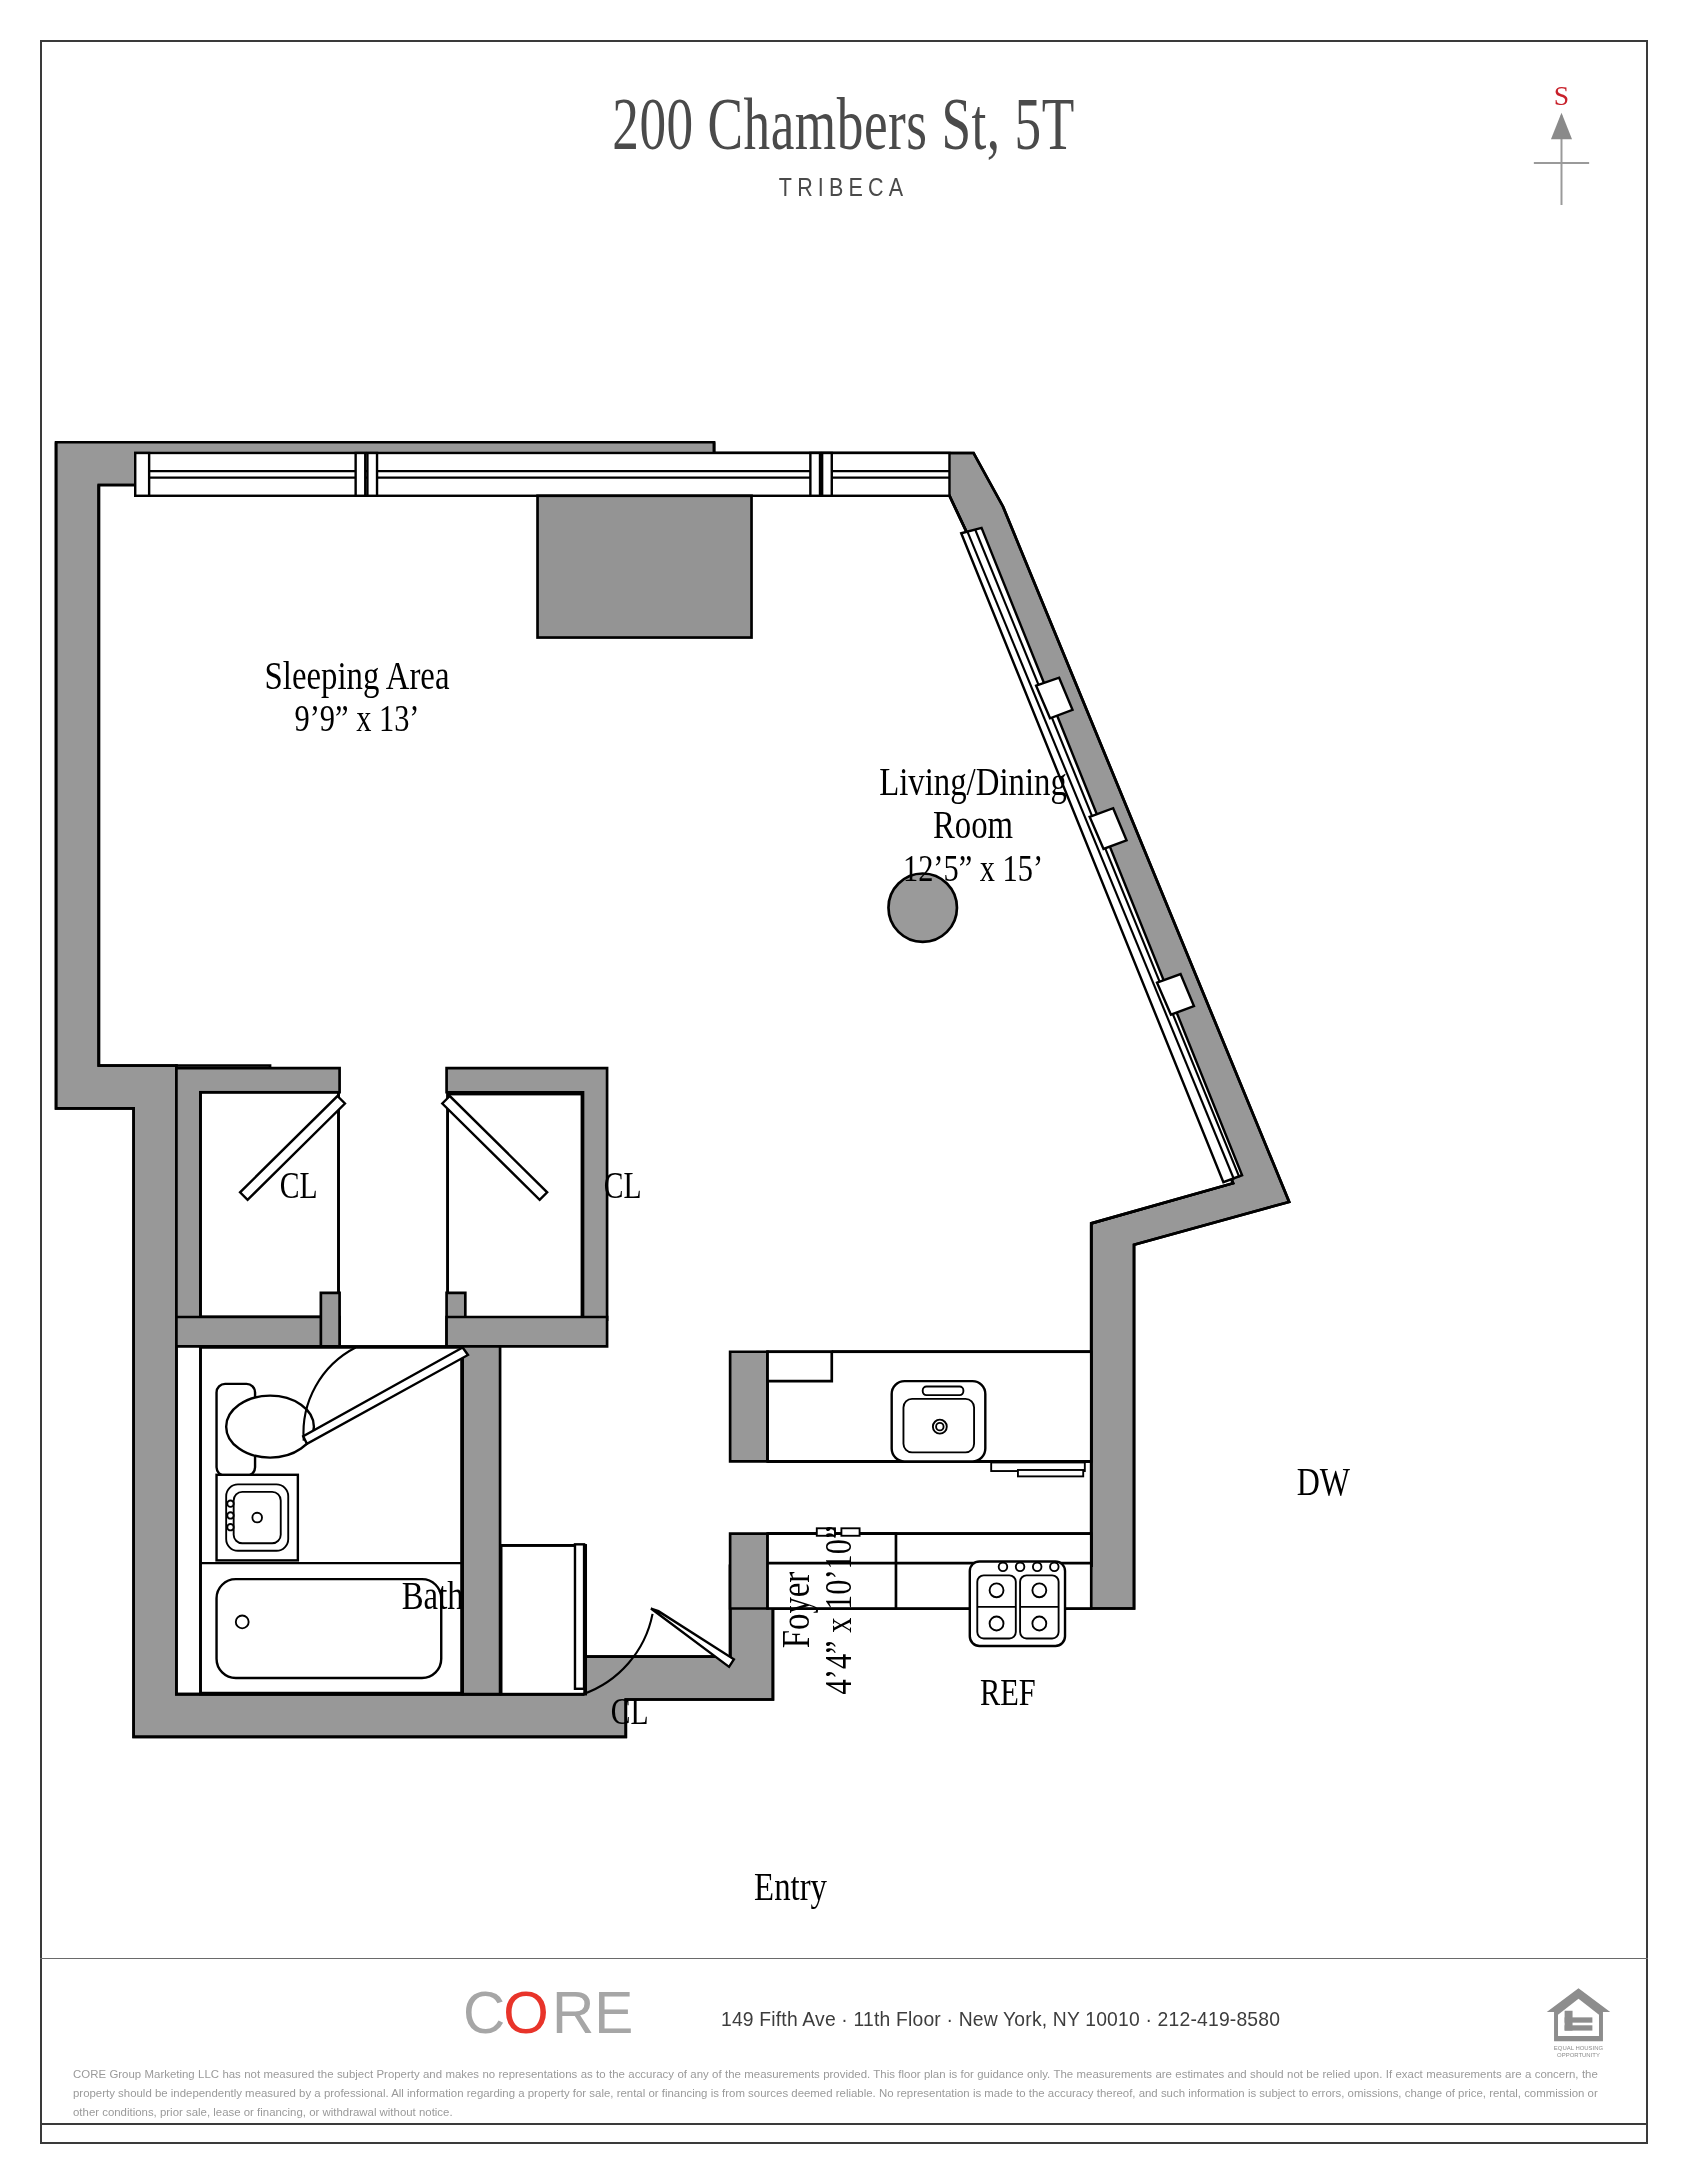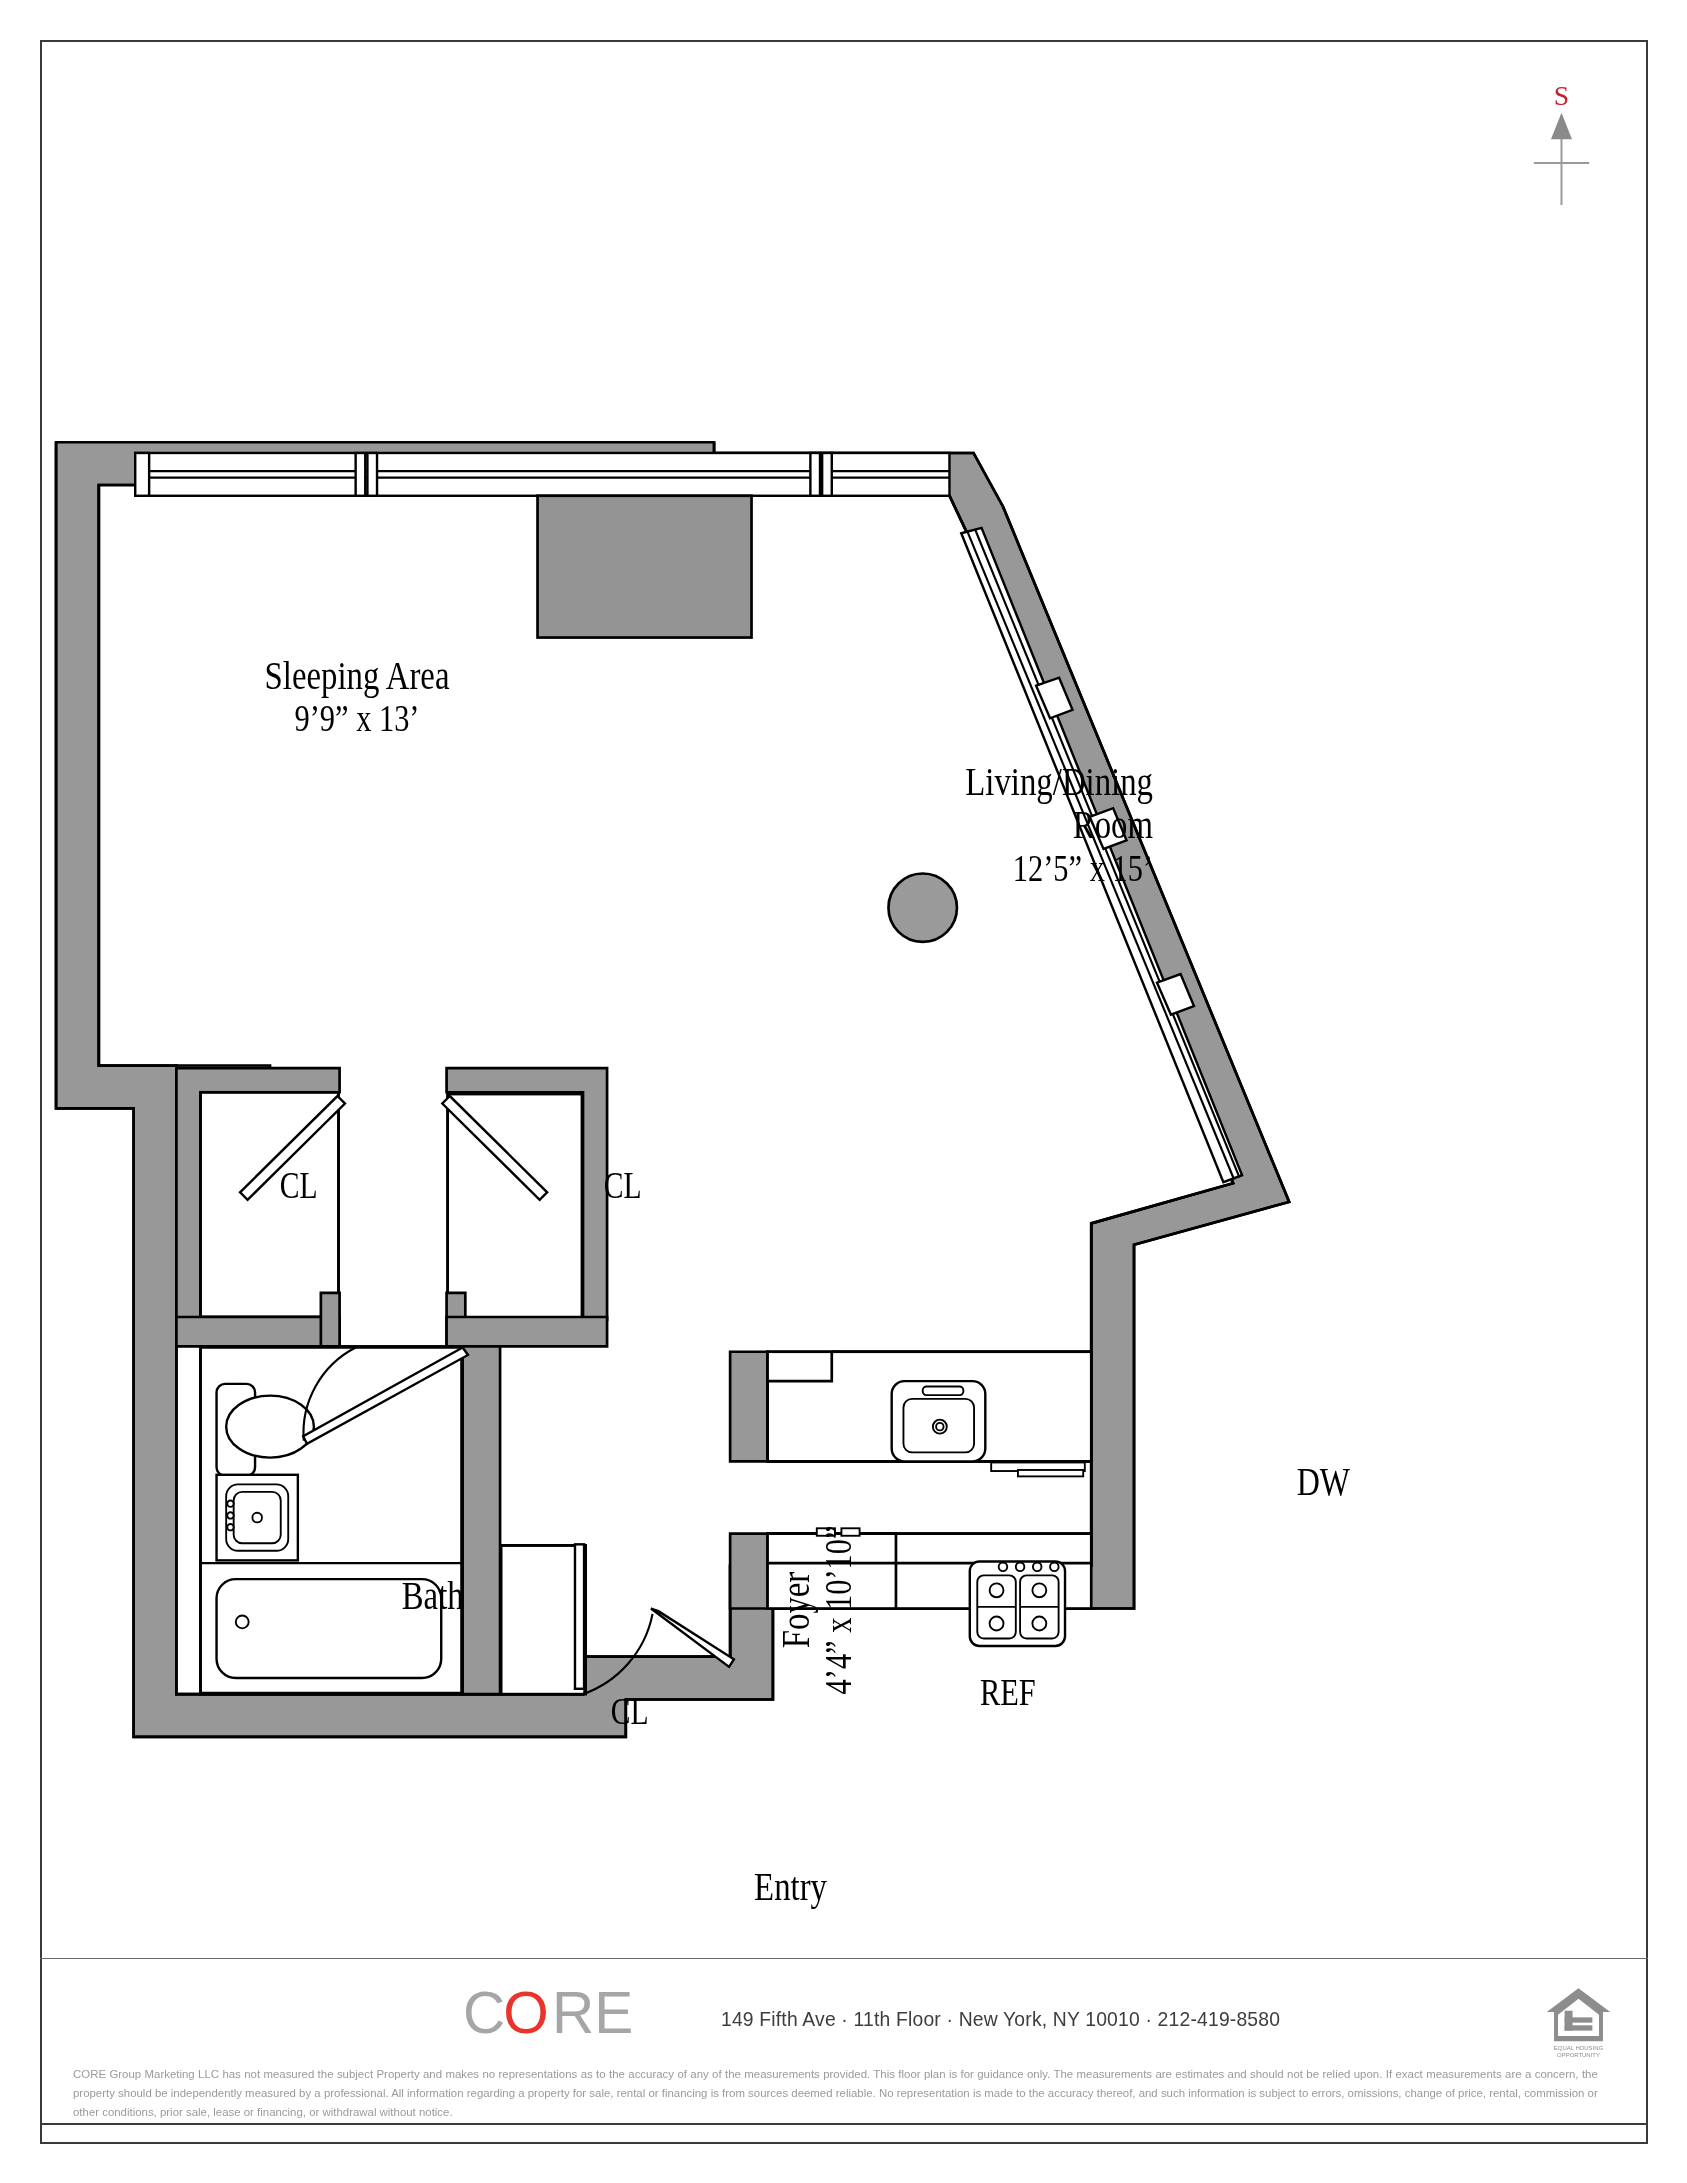--- a/index.html
+++ b/index.html
@@ -42,20 +42,24 @@
               transform-origin:left top;}
   .bottomrule{position:absolute;left:0;top:165px;width:1608px;height:2px;background:#3a3a3a;}
 </style>
 </head>
 <body>
 
 <div class="page">
 
   <div class="border-frame"></div>
 
+  <div class="header">
+    <div class="title">200 Chambers St, 5T</div>
+    <div class="subtitle">TRIBECA</div>
+  </div>
 
   <div class="compass">
     <svg viewBox="0 0 120 220" xmlns="http://www.w3.org/2000/svg">
       <text x="60" y="44" text-anchor="middle" font-family="Liberation Serif, serif" font-size="42" fill="#c8202a">S</text>
       <line x1="60" y1="60" x2="60" y2="196" stroke="#9a9a9a" stroke-width="3"></line>
       <line x1="18" y1="132" x2="102" y2="132" stroke="#9a9a9a" stroke-width="3"></line>
       <polygon points="60,56 76,96 44,96" fill="#8a8a8a"></polygon>
     </svg>
   </div>
 
@@ -234,21 +238,21 @@
         <polygon class="fx" points="1142,2180 1156,2185 1297,2275 1288,2289"></polygon>
       </g>
 
     </svg>
 
     <div class="rlabel" style="left:112px;top:370px;width:410px;">
       <div class="rname">Sleeping Area</div>
       <div class="rdim">9’9” x 13’</div>
     </div>
 
-    <div class="rlabel" style="left:708px;top:476px;width:450px;text-align:right;">
+    <div class="rlabel" style="left:708px;top:476px;width:450px;">
       <div class="rname">Living/Dining</div>
       <div class="rname">Room</div>
       <div class="rdim">12’5” x 15’</div>
     </div>
 
 
     <div class="rlabel" style="left:592px;top:1283px;width:370px;transform:rotate(-90deg);">
       <div class="rname">Foyer</div>
       <div class="rdim">4’4” x 10’10”</div>
     </div>

